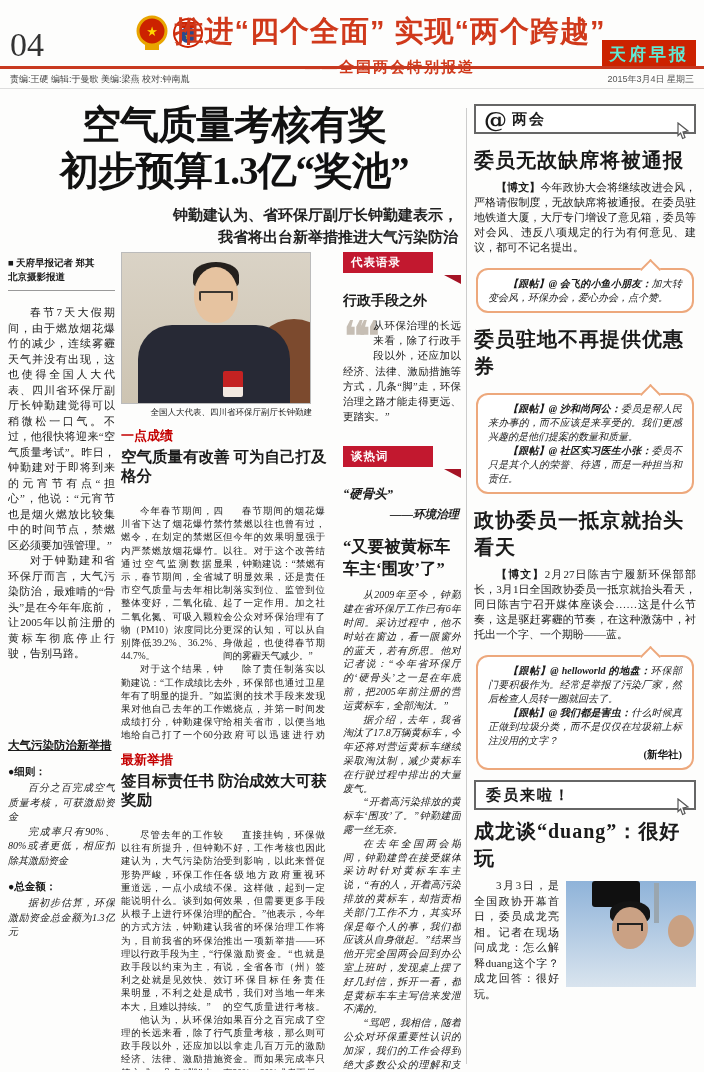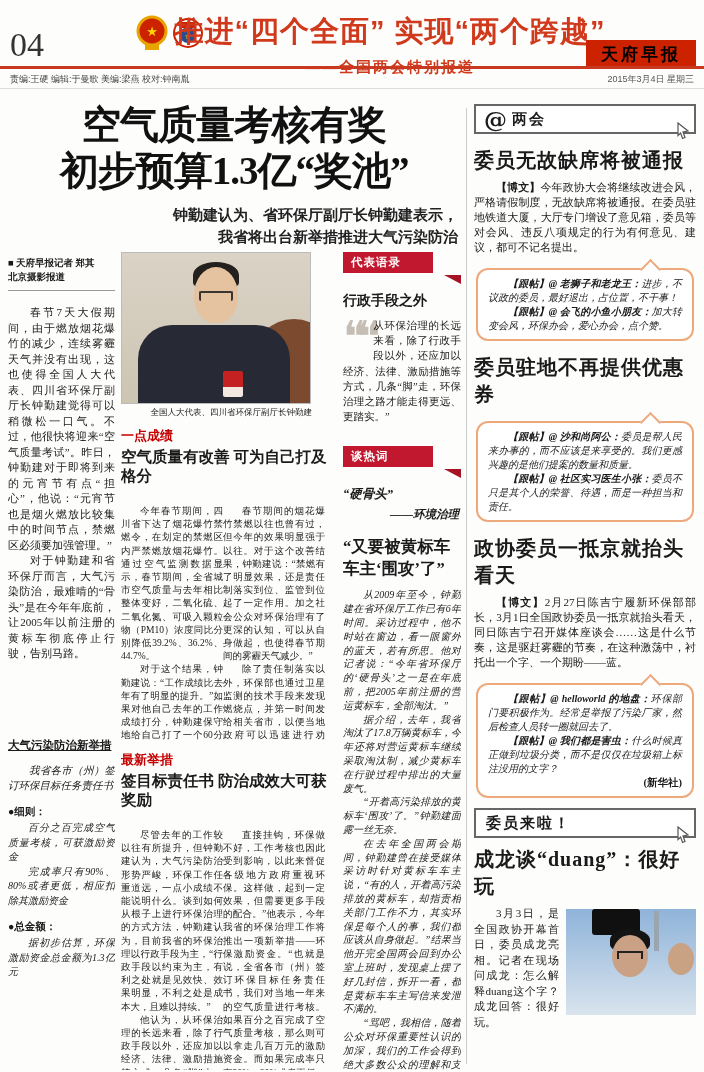--- a/index.html
+++ b/index.html
@@ -5,21 +5,21 @@
   * { margin:0; padding:0; box-sizing:border-box; }
   body { background:#888; font-family:"Liberation Serif","DejaVu Serif",serif; }
   .page { position:relative; width:704px; height:1072px; background:#fdfdfc; overflow:hidden; margin:0 auto; color:#1a1a1a; }
 
   
   .pagenum { position:absolute; left:10px; top:26px; font-size:34px; font-weight:400; color:#333; font-family:"Liberation Serif",serif; }
   .emblems { position:absolute; left:136px; top:14px; display:flex; gap:4px; }
   .banner { position:absolute; left:150px; top:12px; width:480px; text-align:center; }
   .banner-title { font-size:29px; font-weight:900; color:#d0391b; font-family:"Liberation Sans","DejaVu Sans",sans-serif; letter-spacing:1px; white-space:nowrap; }
   .banner-sub { font-size:15px; font-weight:bold; color:#d0391b; margin-top:6px; letter-spacing:2px; }
-  .paperbox { position:absolute; right:8px; top:40px; background:#cc2200; color:#000000; font-weight:900; font-size:17px; padding:3px 15px; letter-spacing:3px; font-family:"Liberation Sans",sans-serif; }
+  .paperbox { position:absolute; right:8px; top:40px; background:#cc2200; color:#5eead4; font-weight:900; font-size:17px; padding:3px 7px; letter-spacing:3px; font-family:"Liberation Sans",sans-serif; }
   .orange-rule { position:absolute; left:0; top:66px; width:704px; height:3px; background:#c8391f; }
   .credits { position:absolute; left:10px; top:73px; font-size:9px; color:#444; font-family:"Liberation Sans",sans-serif; }
   .issue-date { position:absolute; right:10px; top:73px; font-size:9px; color:#555; font-family:"Liberation Sans",sans-serif; }
   .gray-rule { position:absolute; left:0; top:88px; width:704px; height:1px; background:#ddd; }
 
   
   .lead { position:absolute; left:6px; top:102px; width:456px; text-align:center; }
   .head-line { font-size:39px; font-weight:900; line-height:46px; letter-spacing:-1px; color:#111; font-family:"Liberation Serif",serif; }
   .deck { margin-top:10px; text-align:right; padding-right:4px; font-size:15px; font-weight:600; line-height:22px; color:#222; }
 
@@ -141,21 +141,20 @@
   <div class="col1">
     <div class="byline">
       <div>■ 天府早报记者 郑其</div>
       <div>北京摄影报道</div>
     </div>
     <p class="body">春节7天大假期间，由于燃放烟花爆竹的减少，连续雾霾天气并没有出现，这也使得全国人大代表、四川省环保厅副厅长钟勤建觉得可以稍微松一口气。不过，他很快将迎来“空气质量考试”。昨日，钟勤建对于即将到来的元宵节有点“担心”，他说：“元宵节也是烟火燃放比较集中的时间节点，禁燃区必须要加强管理。”</p>
     <p class="body">对于钟勤建和省环保厅而言，大气污染防治，最难啃的“骨头”是在今年年底前，让2005年以前注册的黄标车彻底停止行驶，告别马路。</p>
 
     <div class="measures-box">
       <div class="box-title">大气污染防治新举措</div>
-      <p class="box-sub">我省各市（州）签订环保目标任务责任书</p>
       <div class="box-label">●细则：</div>
       <p class="box-line">百分之百完成空气质量考核，可获激励资金</p>
       <p class="box-line">完成率只有90%、80%或者更低，相应扣除其激励资金</p>
       <div class="box-label">●总金额：</div>
       <p class="box-line">据初步估算，环保激励资金总金额为1.3亿元</p>
     </div>
   </div>
 
   <div class="colmid">
     <div class="photo1">
@@ -235,21 +234,20 @@
       <span class="at">@</span>
       <span class="rail-box-label">两会</span>
       <svg class="cursor-icon" width="14" height="18" viewBox="0 0 14 18">
         <path d="M2,1 L12,9 L7,10 L9,15.5 L6.6,16.5 L4.6,11 L2,13.5 Z" fill="#fff" stroke="#555" stroke-width="1.2"></path>
       </svg>
     </div>
 
     <div class="rail-head">委员无故缺席将被通报</div>
     <p class="bowen"><span class="blabel">【博文】</span><span>今年政协大会将继续改进会风，严格请假制度，无故缺席将被通报。在委员驻地铁道大厦，大厅专门增设了意见箱，委员等对会风、违反八项规定的行为有何意见、建议，都可不记名提出。</span></p>
     <div class="bubble">
-      <p class="reply"><span class="rname">【跟帖】@ </span><span class="rname">老狮子和老龙王：</span><span>进步，不议政的委员，最好退出，占位置，不干事！</span></p>
       <p class="reply"><span class="rname">【跟帖】@ </span><span class="rname">会飞的小鱼小朋友：</span><span>加大转变会风，环保办会，爱心办会，点个赞。</span></p>
     </div>
 
     <div class="rail-head">委员驻地不再提供优惠券</div>
     <div class="bubble">
       <p class="reply"><span class="rname">【跟帖】@ </span><span class="rname">沙和尚阿公：</span><span>委员是帮人民来办事的，而不应该是来享受的。我们更感兴趣的是他们提案的数量和质量。</span></p>
       <p class="reply"><span class="rname">【跟帖】@ </span><span class="rname">社区实习医生小张：</span><span>委员不只是其个人的荣誉、待遇，而是一种担当和责任。</span></p>
     </div>
 
     <div class="rail-head">政协委员一抵京就抬头看天</div>

